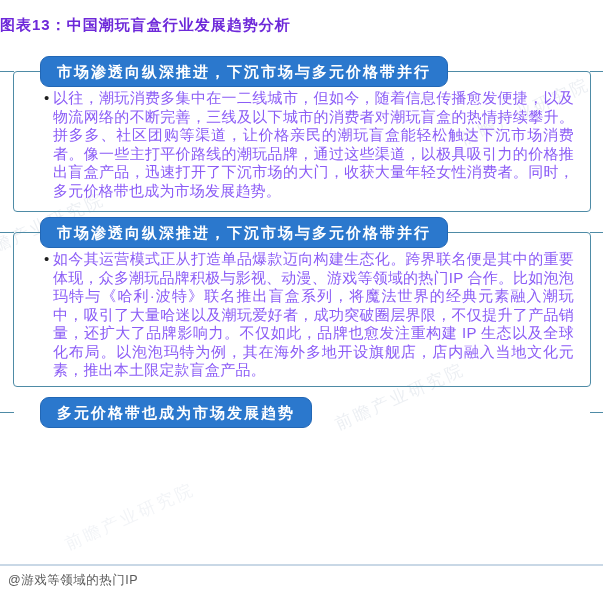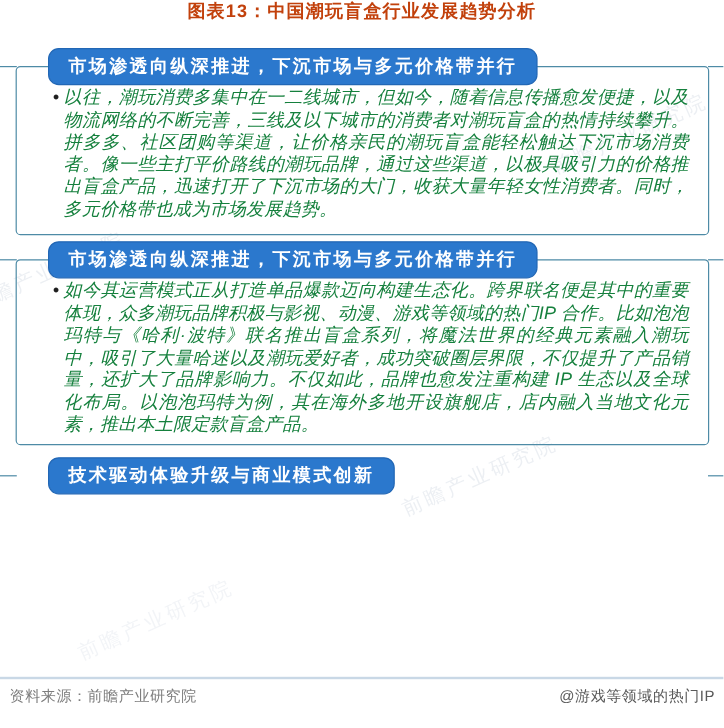--- a/index.html
+++ b/index.html
@@ -15,22 +15,22 @@
     color:rgba(150,168,186,0.18);font-size:17px;letter-spacing:3px;
     transform:rotate(-24deg);white-space:nowrap;
   }
   .wm1{top:100px;left:455px;}
   .wm2{top:215px;left:-30px;}
   .wm3{top:385px;left:330px;}
   .wm4{top:505px;left:60px;color:rgba(150,168,186,0.12);}
 
   .page-title{
     position:relative;z-index:1;
-    text-align:center;
-    font-size:15px;font-weight:bold;color:#c2410c;
+    padding-top:16px;text-align:left;
+    font-size:15px;font-weight:bold;color:#6d28d9;
     letter-spacing:1px;
   }
 
   .sections{position:relative;z-index:1;margin-top:21px;}
 
   .section{position:relative;}
   .section-1{margin-bottom:5px;}
   .section-2{margin-bottom:10px;}
 
   
@@ -59,21 +59,21 @@
     overflow:hidden;
   }
   .box-1{height:141px;}
   .box-2{height:155px;}
   .box-3{height:137px;}
 
   .body-text{
     position:relative;
     margin:0;
     font-size:15px;line-height:18.5px;letter-spacing:0.2px;
-    text-align:justify;color:#15803d;font-style:italic;
+    text-align:justify;color:#8b5cf6;
   }
   .body-text::before{
     content:"\2022";
     position:absolute;left:-9px;top:0;
     font-size:15px;color:#1f1f1f;
   }
 
   .footer-sep{
     position:absolute;left:0;top:564px;width:603px;height:2px;
     background:#c9d8e6;z-index:1;
@@ -107,23 +107,22 @@
   </div>
 
   <div class="section section-2">
     <div class="header-pill">市场渗透向纵深推进，下沉市场与多元价格带并行</div>
     <div class="body-box box-2">
       <p class="body-text">如今其运营模式正从打造单品爆款迈向构建生态化。跨界联名便是其中的重要体现，众多潮玩品牌积极与影视、动漫、游戏等领域的热门IP 合作。比如泡泡玛特与《哈利·波特》联名推出盲盒系列，将魔法世界的经典元素融入潮玩中，吸引了大量哈迷以及潮玩爱好者，成功突破圈层界限，不仅提升了产品销量，还扩大了品牌影响力。不仅如此，品牌也愈发注重构建 IP 生态以及全球化布局。以泡泡玛特为例，其在海外多地开设旗舰店，店内融入当地文化元素，推出本土限定款盲盒产品。</p>
     </div>
   </div>
 
   <div class="section section-3">
-    <div class="header-pill">技术驱动体验升级与商业模式创新</div>
+    <div class="header-pill">多元价格带也成为市场发展趋势</div>
   </div>
 
 </div>
 
 <div class="footer-sep"></div>
 
 <div class="footer">
-  <span class="footer-source">资料来源：前瞻产业研究院</span>
   <span class="footer-credit">@游戏等领域的热门IP</span>
 </div>
 
 </body></html>

